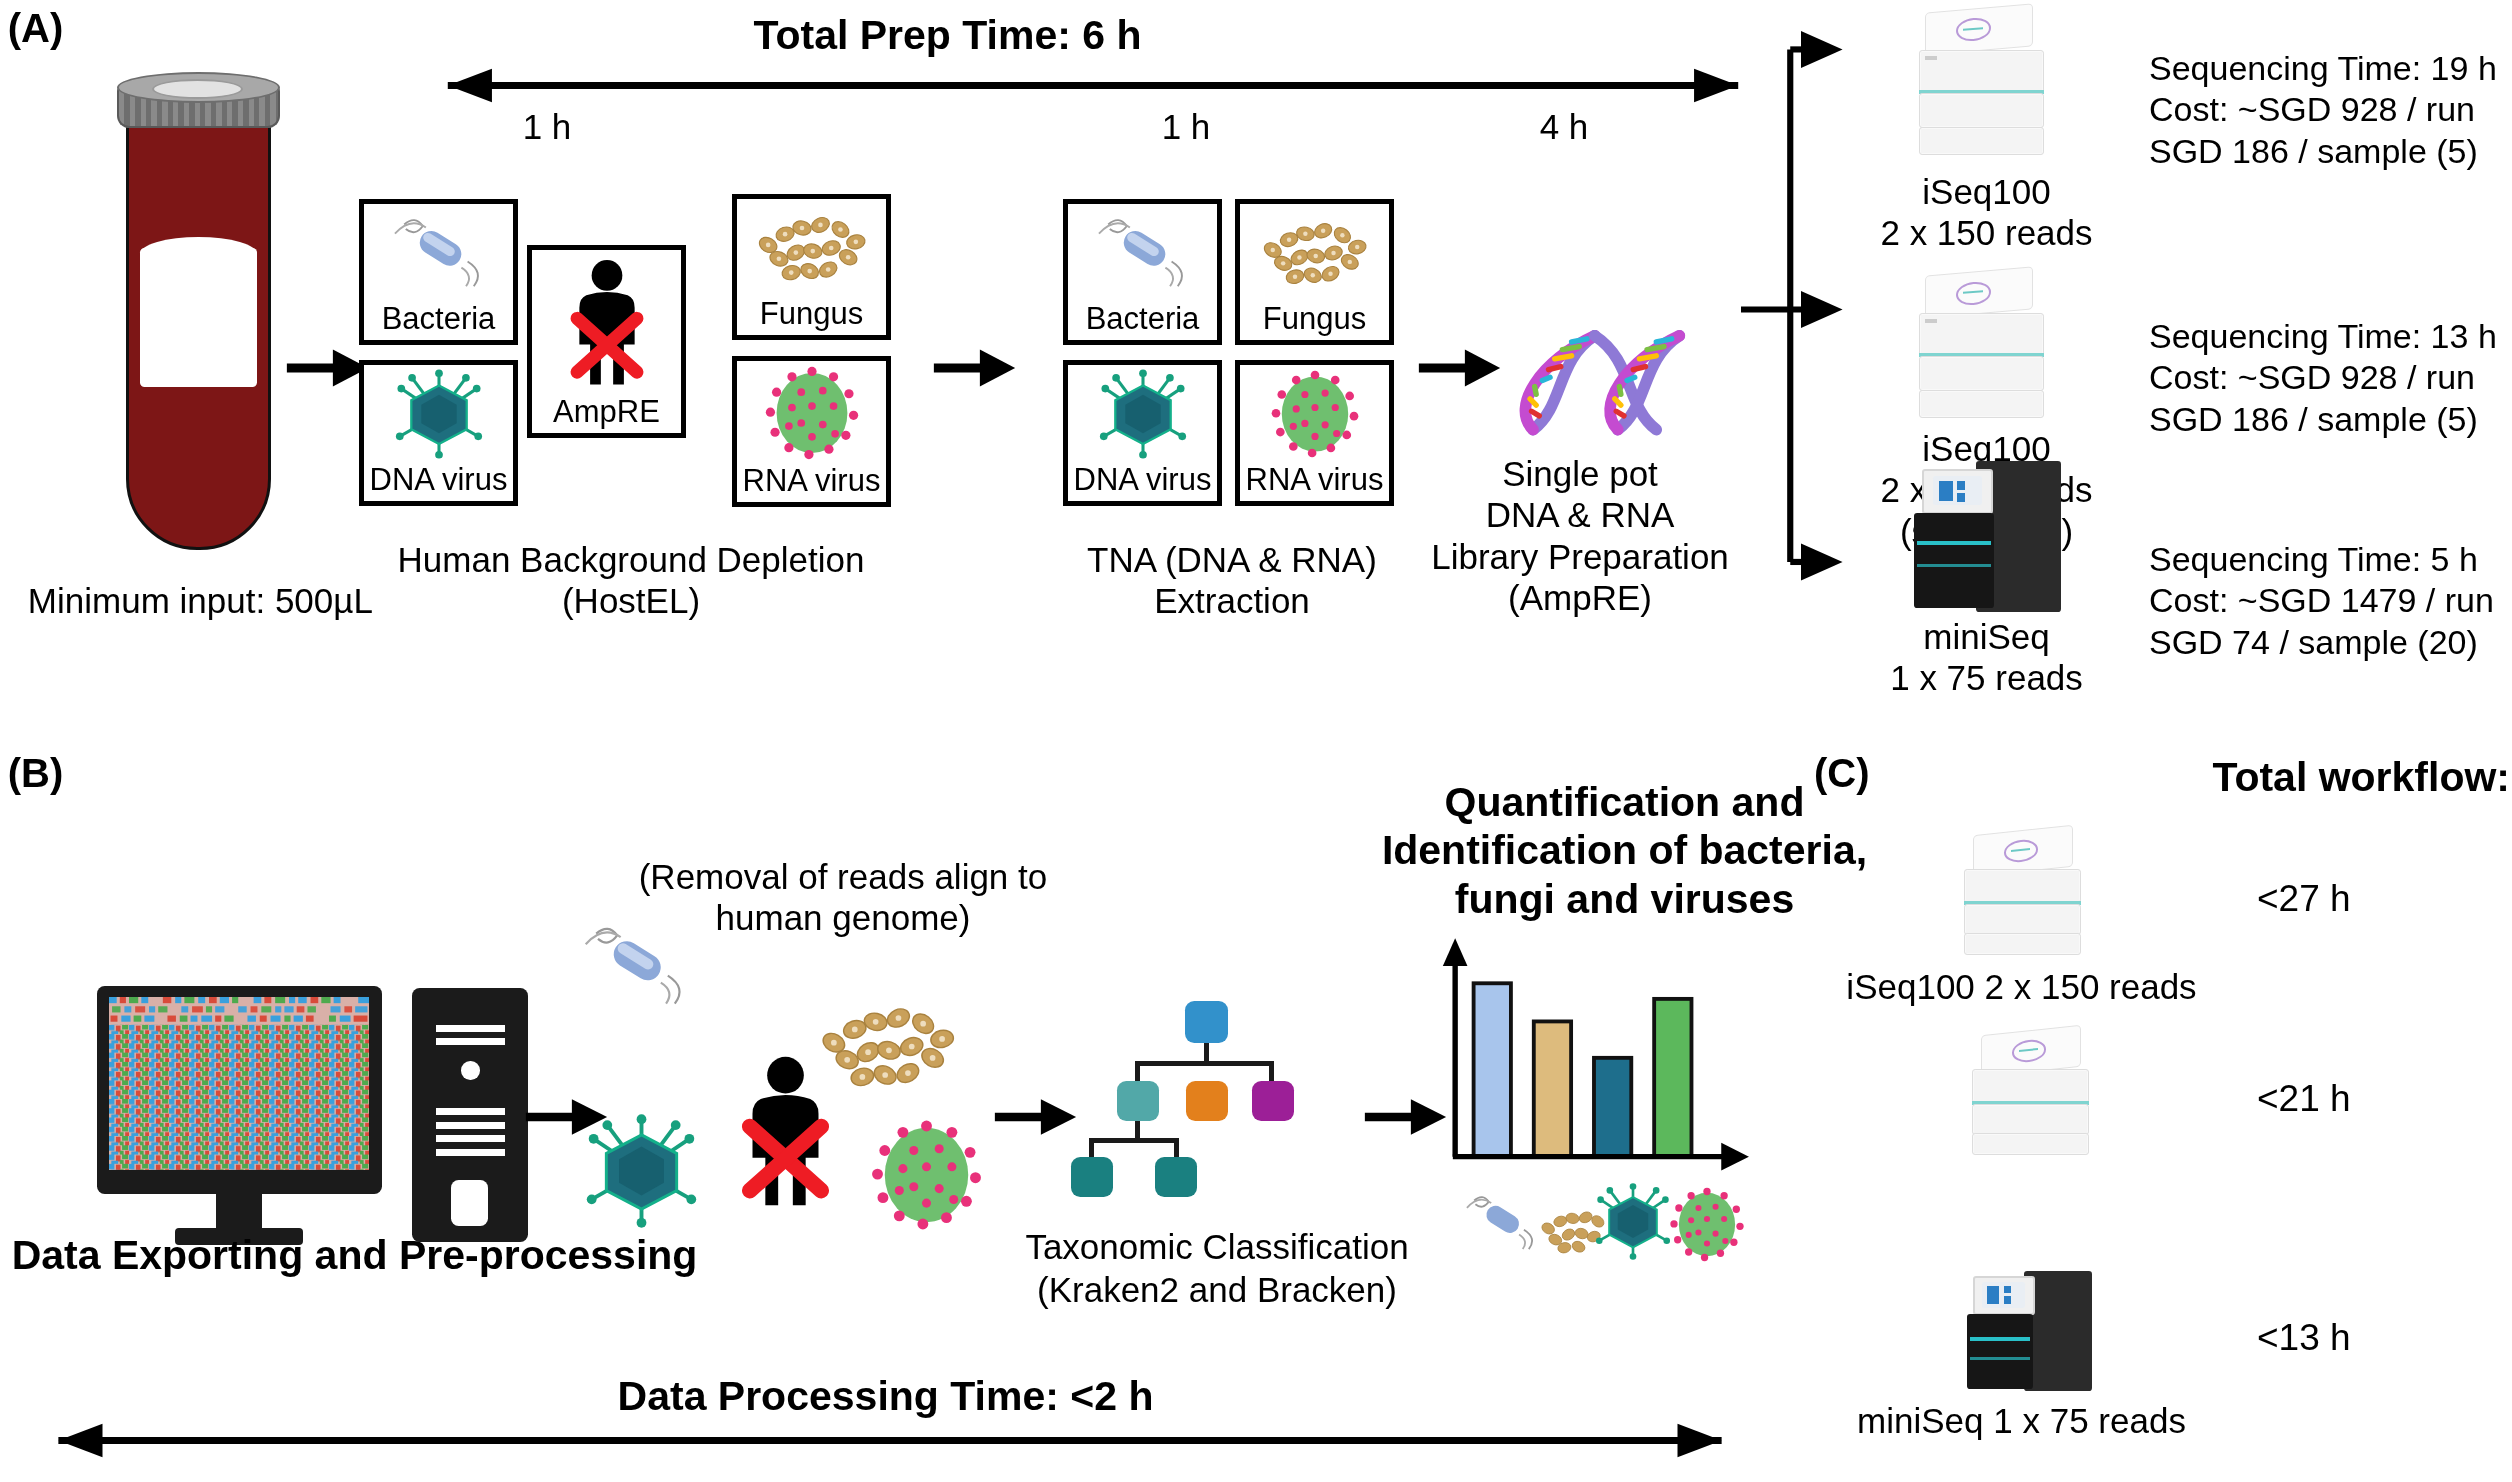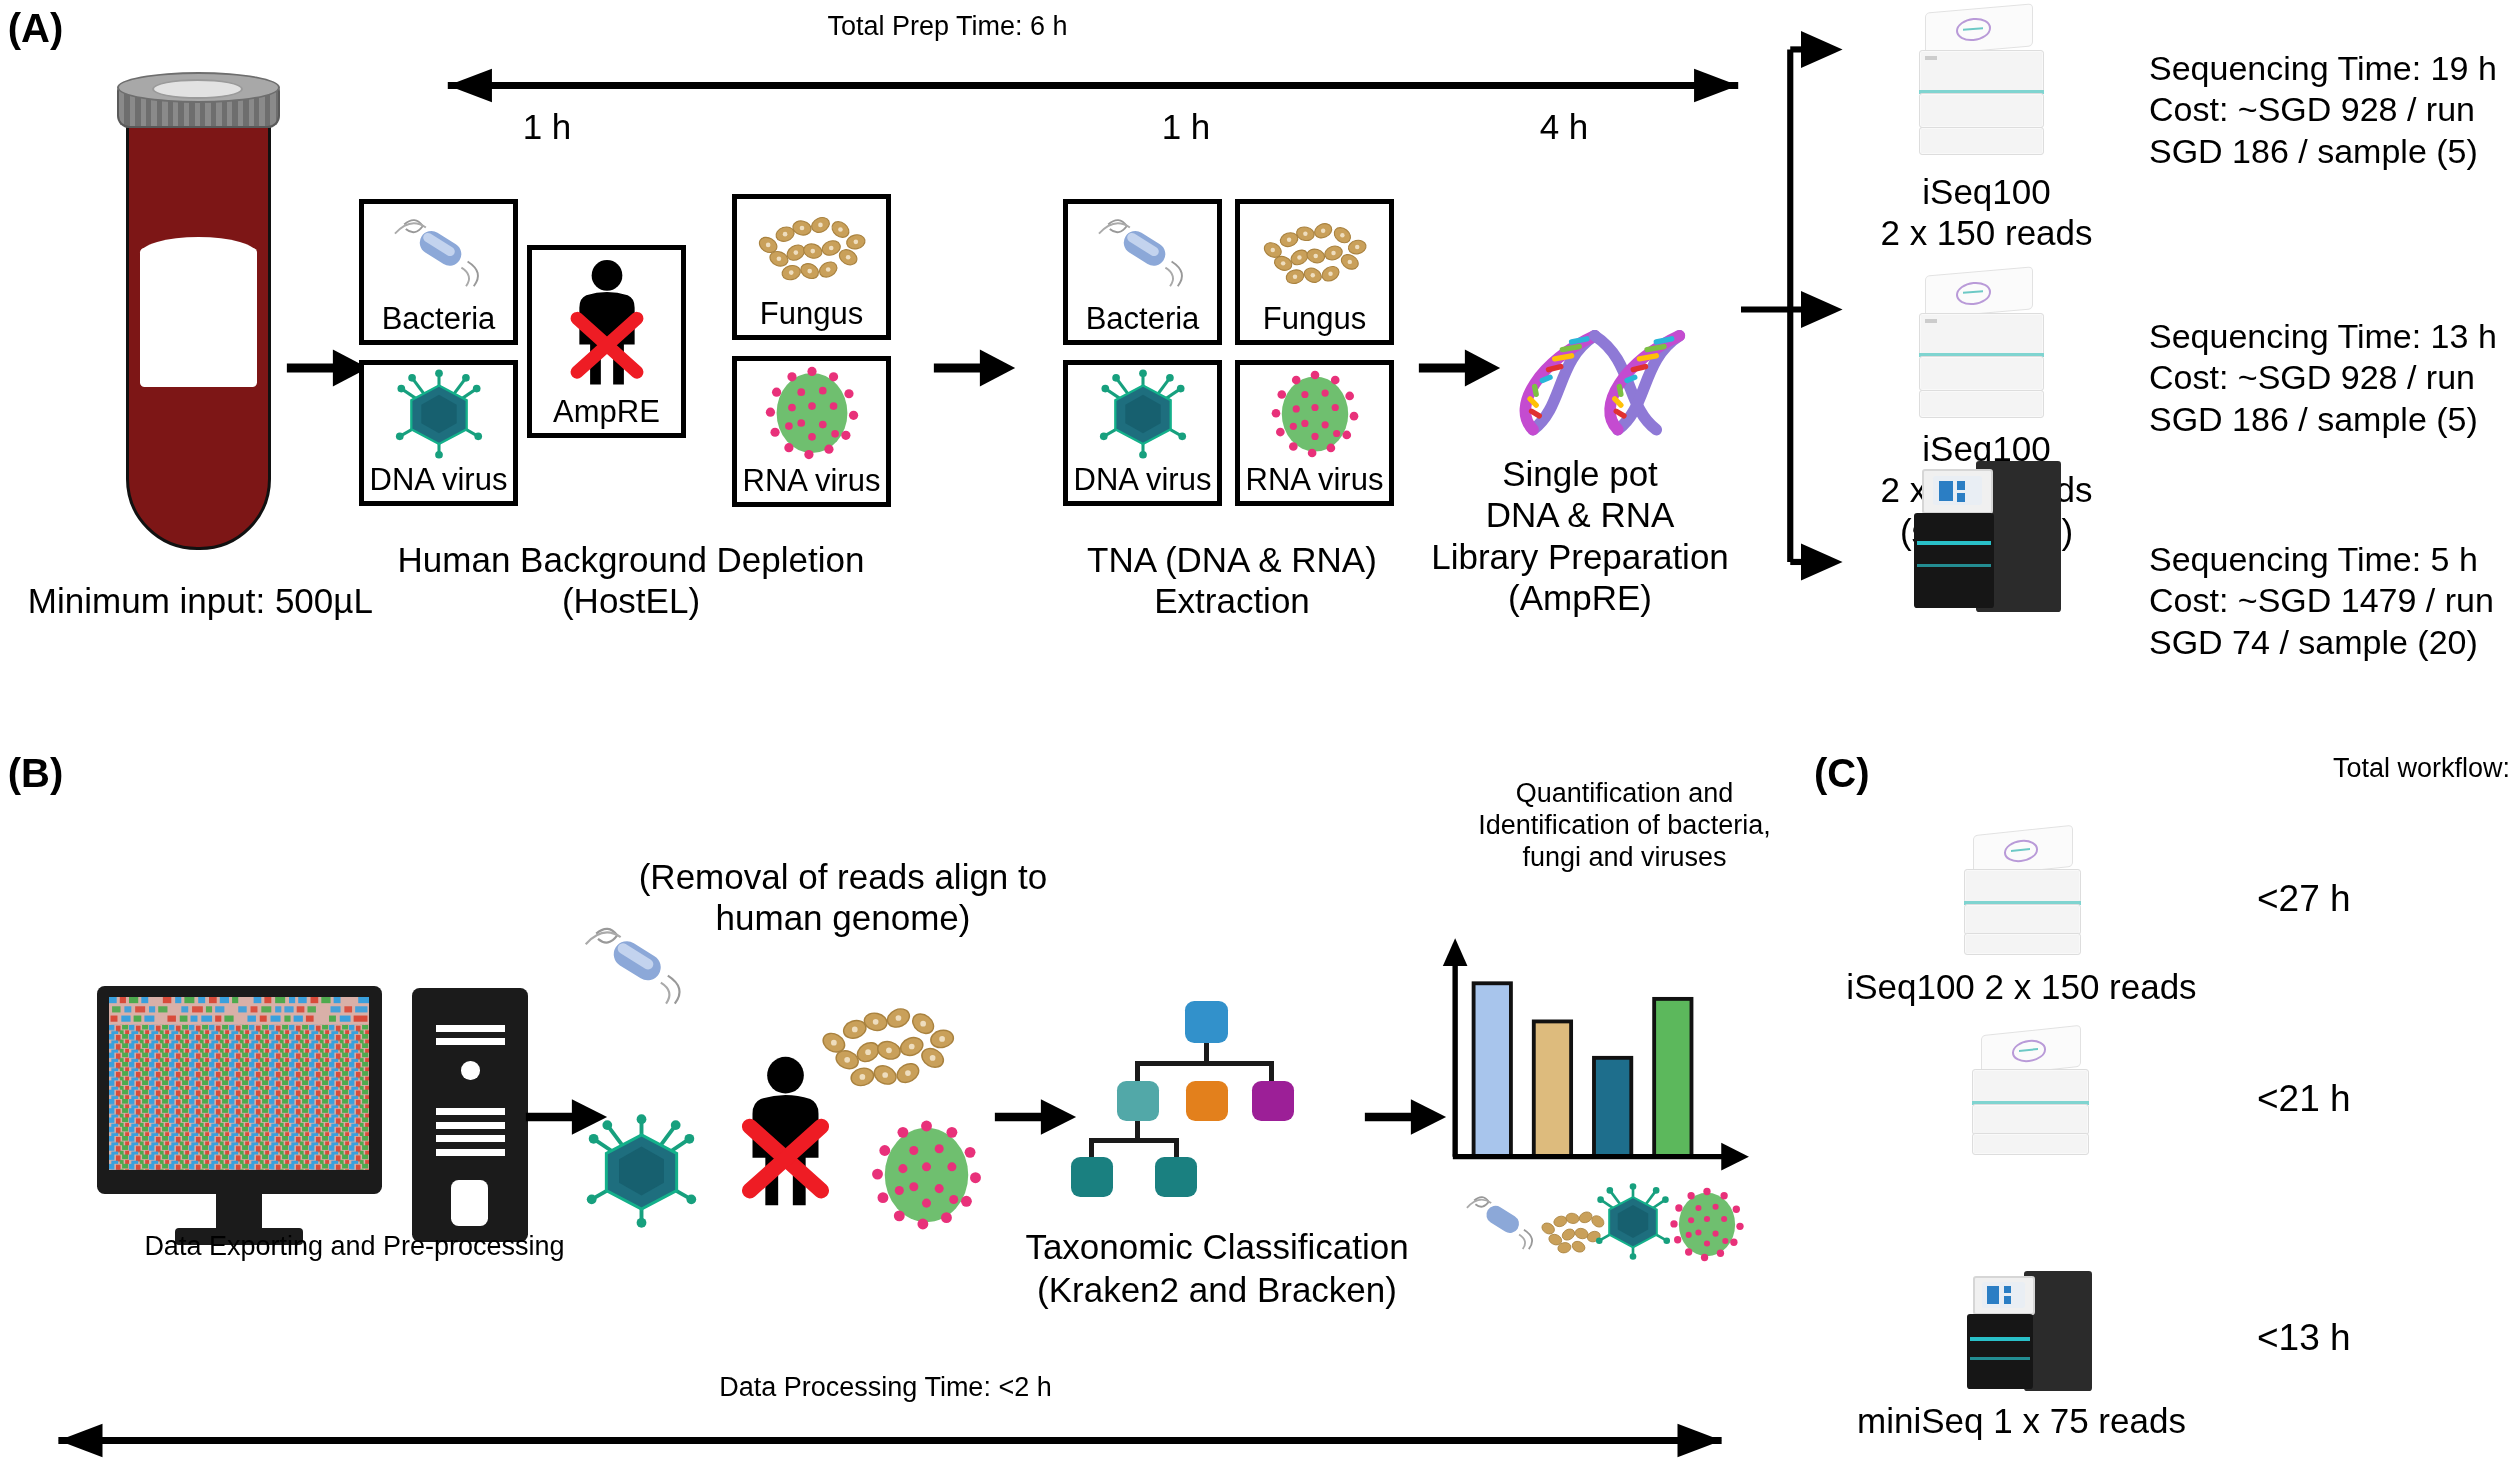--- a/index.html
+++ b/index.html
@@ -7,21 +7,21 @@
     width: 2512px; height: 1483px;
     background: #ffffff;
     font-family: "Liberation Sans", sans-serif;
     color: #000;
     overflow: hidden;
   }
   #root { position: relative; width: 2512px; height: 1483px; }
   .abs { position: absolute; }
   .panel-letter { font-size: 40px; font-weight: bold; letter-spacing: 0px; }
   .lbl { font-size: 35px; line-height: 1.18; text-align: center; white-space: pre-line; }
-  .lbl-b { font-size: 27px; line-height: 1.18; text-align: center; font-weight: normal; white-space: pre-line; }
+  .lbl-b { font-size: 41px; line-height: 1.18; text-align: center; font-weight: bold; white-space: pre-line; }
   .lbl-l { font-size: 34px; line-height: 1.22; text-align: left; white-space: pre-line; }
 
   
   .tube-wrap { width: 177px; height: 539px; }
   .tube-body {
     position: absolute; left: 14px; top: 92px; width: 145px; height: 441px;
     background: #7d1616; border: 3.9px solid #111;
     border-radius: 4.6px 4.6px 71px 71px;
   }
   .tube-white {
@@ -463,20 +463,22 @@
     <div class="mini-body" style="left:74px; top:0px; width:85px; height:151px; background:#2b2b2b;"></div>
     <div class="mini-body" style="left:20px; top:7.7px; width:71px; height:45px; background:#f0f0f0; border:2.3px solid #d6d6d6;"></div>
     <div class="mini-screen" style="left:31px; top:15.4px; width:49px; height:29px; background:#e9eef4;"></div>
     <div style="position:absolute; left:37px; top:20px; width:14px; height:20px; background:#2b7ec4;"></div>
     <div style="position:absolute; left:55px; top:20px; width:7.7px; height:8.5px; background:#2b7ec4;"></div>
     <div style="position:absolute; left:55px; top:32px; width:7.7px; height:8.5px; background:#2b7ec4;"></div>
     <div class="mini-body" style="left:12.3px; top:52px; width:80px; height:95px; background:#161616;"></div>
     <div class="mini-teal" style="left:15.4px; top:80px; width:74px; height:3.9px;"></div>
     <div class="mini-teal" style="left:15.4px; top:103px; width:74px; height:3.1px; opacity:.7;"></div>
   </div>
+  <div class="abs lbl" style="left:1825px; top:616px; width:323px;">miniSeq
+1 x 75 reads</div>
   <div class="abs lbl-l" style="left:2149px; top:539px; width:370px;">Sequencing Time: 5 h
 Cost: ~SGD 1479 / run
 SGD 74 / sample (20)</div>
 
   <div class="abs panel-letter" style="left:7.7px; top:751px;">(B)</div>
 
   <div class="abs" style="left:89px; top:986px; width:493px; height:308px;">
     <div class="monitor-frame" style="left:7.7px; top:0px; width:285px; height:208px;"></div>
     <div class="monitor-screen" style="left:20px; top:10.8px; width:260px; height:173px;">
       <svg width="260" height="173" viewBox="0 0 338 224" preserveAspectRatio="none">

